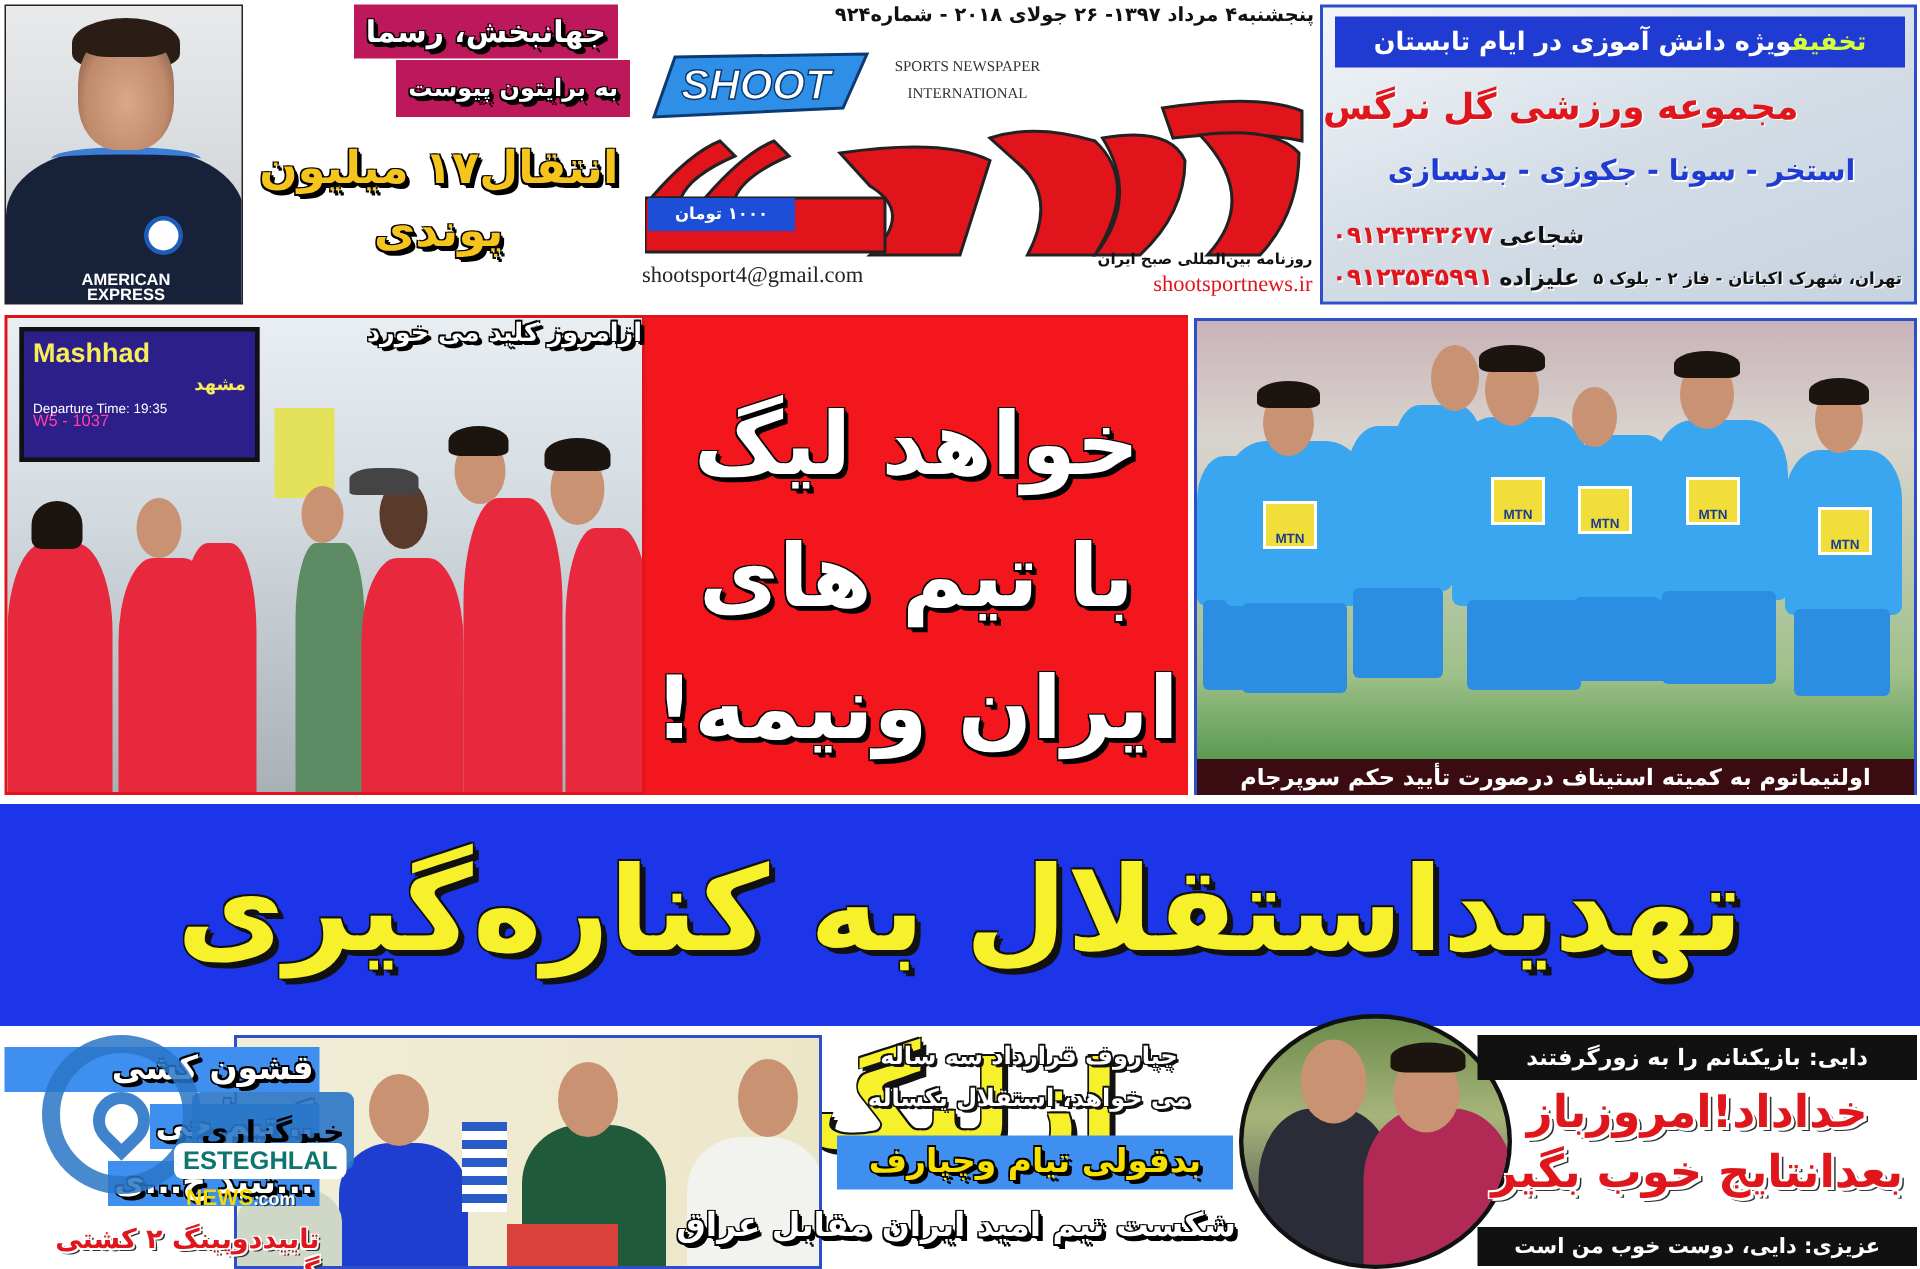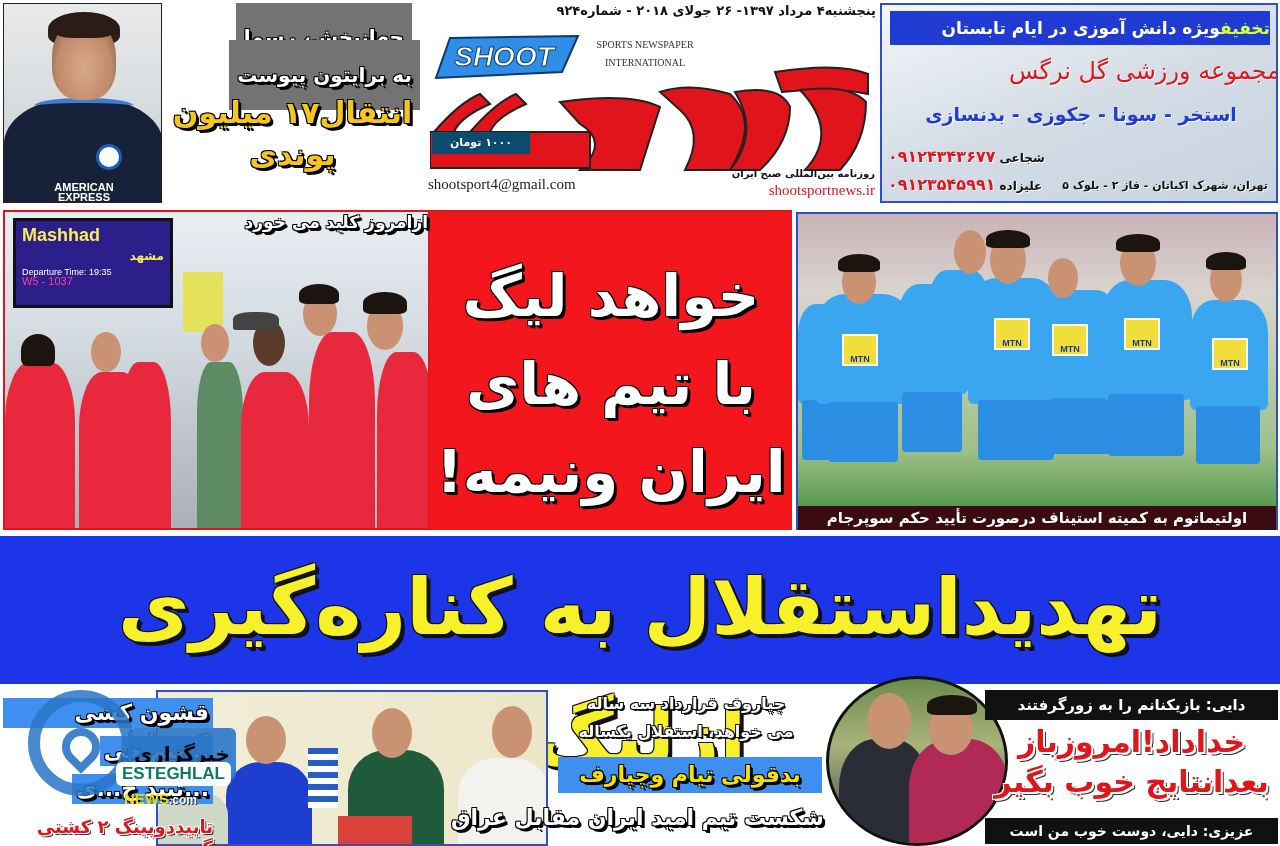--- a/index.html
+++ b/index.html
@@ -13,45 +13,45 @@
   
   #player-photo { left: 3px; top: 3px; width: 159px; height: 200px; border: 1px solid #222; background: linear-gradient(180deg,#e8eaec 0%,#d7dadc 55%,#c8ccd0 100%); overflow: hidden; }
   #player-photo .head { position:absolute; left:48px; top:16px; width:64px; height:80px; border-radius: 45% 45% 40% 40%; background: radial-gradient(ellipse at 50% 60%, #d9a98a 0%, #c08a6b 60%, #6b4a3a 100%); }
   #player-photo .hair { position:absolute; left:44px; top:8px; width:72px; height:34px; border-radius: 50% 50% 30% 30%; background:#2a1d16; }
   #player-photo .shirt { position:absolute; left:0; top:96px; width:159px; height:110px; border-radius: 40% 40% 0 0; background:#17213a; }
   #player-photo .shirt-trim { position:absolute; left:30px; top:94px; width:100px; height:16px; border-radius:50%; border-top:5px solid #3b7ed6; }
   #player-photo .badge { position:absolute; left:92px; top:140px; width:26px; height:26px; border-radius:50%; background:#ffffff; border:3px solid #1d5db8; }
   #player-photo .sponsor { position:absolute; left:40px; top:178px; color:#fff; font-family:"Liberation Sans",sans-serif; font-weight:bold; font-size:11px; line-height:10px; text-align:center; width:80px; }
 
   
-  .blue-strip { background:#737373; padding: 16px 8px; display:inline-block;text-align:center; }
+  .blue-strip { background:#be185d; padding: 0 8px; display:inline-block;text-align:center; }
   #brighton-h1 { right: 868px; top: 3px; font-size: 20px; font-weight: bold; line-height: 36px; }
-  #brighton-h2 { right: 860px; top: 40px; font-size: 20px; font-weight: bold; line-height: 38px; }
+  #brighton-h2 { right: 860px; top: 40px; font-size: 16px; font-weight: bold; line-height: 38px; }
   #brighton-h3 { left: 165px; top: 92px; width: 255px; text-align:center; font-size: 30px; font-weight: bold; line-height: 42px; }
 
   
   #masthead-date { left: 430px; top: 3px; width: 446px; text-align:right; font-size: 13px; font-weight: bold; color:#111; }
   #shoot-logo-en { left: 430px; top: 32px; width: 150px; height: 52px; }
   #eng-sub { left: 585px; top: 36px; width: 120px; text-align:center; font-family: "Liberation Serif", serif; font-size: 10px; color:#333; line-height: 18px; }
   #shoot-logo-fa { left: 430px; top: 62px; width: 440px; height: 110px; }
-  #price-tag { left: 432px; top: 132px; width: 98px; height: 22px; background:#0c4a6e; color:#fff; font-size: 11px; font-weight:bold; text-align:center; line-height:22px; }
+  #price-tag { left: 432px; top: 132px; width: 98px; height: 22px; background:#1d4ed8; color:#fff; font-size: 11px; font-weight:bold; text-align:center; line-height:22px; }
   #tagline { left: 700px; top: 168px; width: 175px; text-align:right; font-size: 10px; font-weight:bold; color:#111; }
   #email { left: 428px; top: 176px; font-family:"Liberation Serif",serif; font-size: 15px; color:#222; }
   #website { left: 700px; top: 182px; width: 175px; text-align:right; font-family:"Liberation Serif",serif; font-size: 15px; color:#e1141b; }
 
   
   #ad-box { left: 880px; top: 3px; width: 398px; height: 200px; border: 2px solid #2e4fc7; background: linear-gradient(160deg,#f3f6f9 0%,#d4dde6 50%,#c7d3df 100%); overflow:hidden; }
-  #ad-title { position:absolute; left: 8px; top: 6px; width: 380px; height: 34px; background:#1f3bd1; color:#fff; font-size: 17px; font-weight:bold; text-align:right; line-height:34px; }
+  #ad-title { position:absolute; left: 8px; top: 6px; width: 380px; height: 34px; background:#1f3bd1; color:#fff; font-size: 17px; font-weight:bold; text-align:center; line-height:34px; }
   #ad-title .hl { color:#d8ff3d; }
-  #ad-name { position:absolute; left: 0; top: 52px; width: 398px; text-align:right; color:#e0161d; font-size: 24px; font-weight:normal; text-shadow: 1px 1px 0 #fff; }
+  #ad-name { position:absolute; left: 0; top: 52px; width: 398px; text-align:left; color:#e0161d; font-size: 24px; font-weight:bold; text-shadow: 1px 1px 0 #fff; }
   #ad-services { position:absolute; left: 0; top: 98px; width: 398px; text-align:center; color:#1f3bd1; font-size: 19px; font-weight:bold; text-shadow: 1px 1px 0 #fff; }
   #ad-phones { position:absolute; right: 8px; top: 140px; color:#f4f000; font-size: 22px; font-weight:bold; text-shadow: 1px 1px 0 #000,-1px -1px 0 #000,1px -1px 0 #000,-1px 1px 0 #000; letter-spacing:1px; }
   #ad-address { position:absolute; right: 8px; top: 174px; font-size: 11px; font-weight:bold; color:#111; text-shadow: 1px 1px 0 #fff; }
   .ad-contact { position:absolute; left: 6px; font-size: 16px; font-weight:bold; color:#e0161d; text-shadow: 1px 1px 0 #fff; }
-  .ad-contact .nm { color:#111; font-size: 12px; margin-left:4px; }
+  .ad-contact .nm { color:#111; font-size: 15px; margin-left:4px; }
   #ad-contact-1 { top: 142px; }
   #ad-contact-2 { top: 170px; }
 
   
   #airport-photo { left: 3px; top: 210px; width: 427px; height: 320px; border:2px solid #e1141b; overflow:hidden; background: linear-gradient(180deg,#e9eef2 0%,#d3dbe1 40%,#a9b0b6 100%); }
   #board { position:absolute; left: 8px; top: 6px; width: 160px; height: 90px; background:#2c1f8a; border:3px solid #111; color:#fff; }
   #board .city { position:absolute; left:6px; top:4px; color:#f7ec5a; font-family:"Liberation Sans",sans-serif; font-weight:bold; font-size:18px; }
   #board .flight { position:absolute; left:6px; top:30px; color:#ff3fa5; font-family:"Liberation Sans",sans-serif; font-size:11px;margin-top:24px; }
   #board .dep { position:absolute; left:6px; top:46px; color:#fff; font-family:"Liberation Sans",sans-serif; font-size:9px; }
   #board .city-fa { position:absolute; right:6px; top:28px; color:#f7ec5a; font-size:12px; font-weight:bold; }

